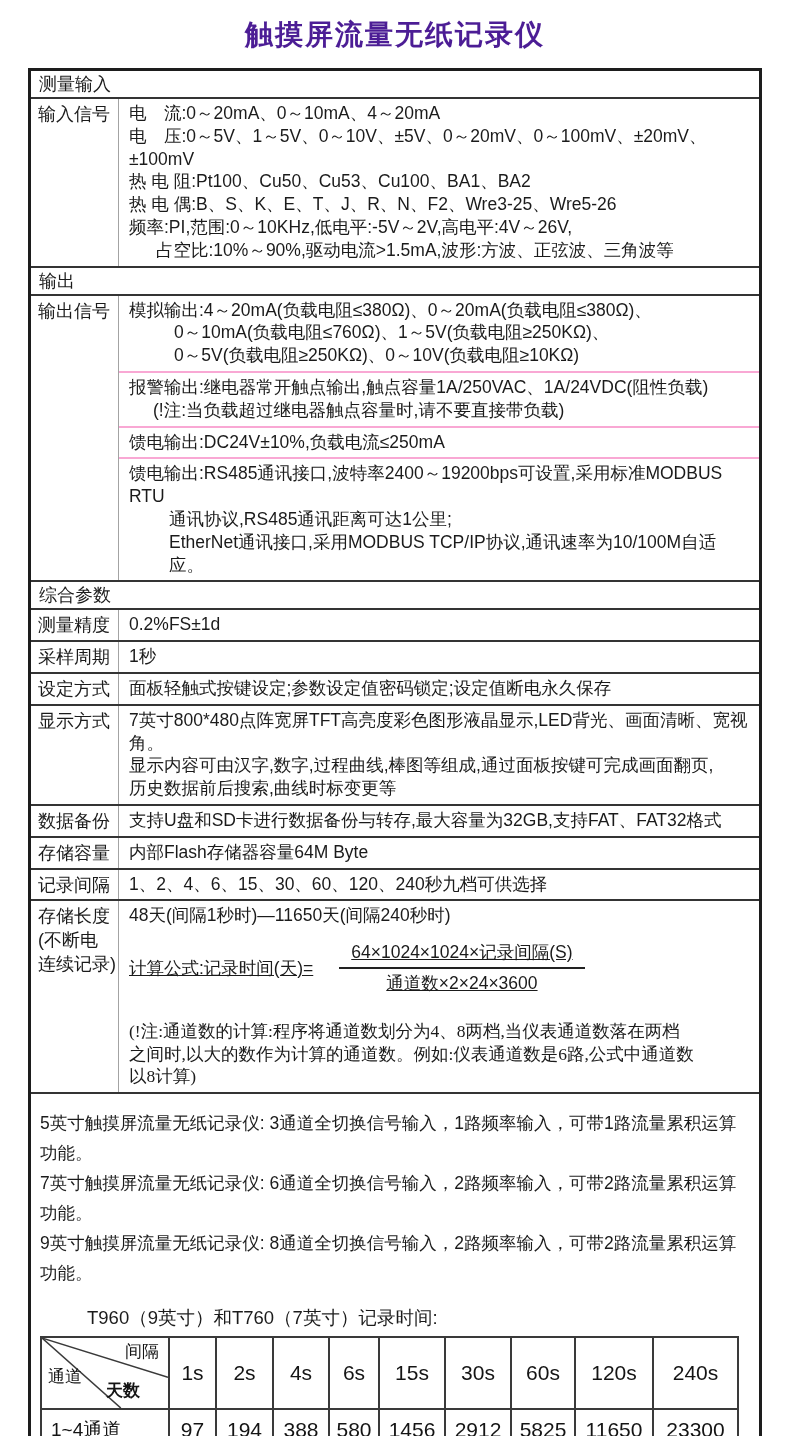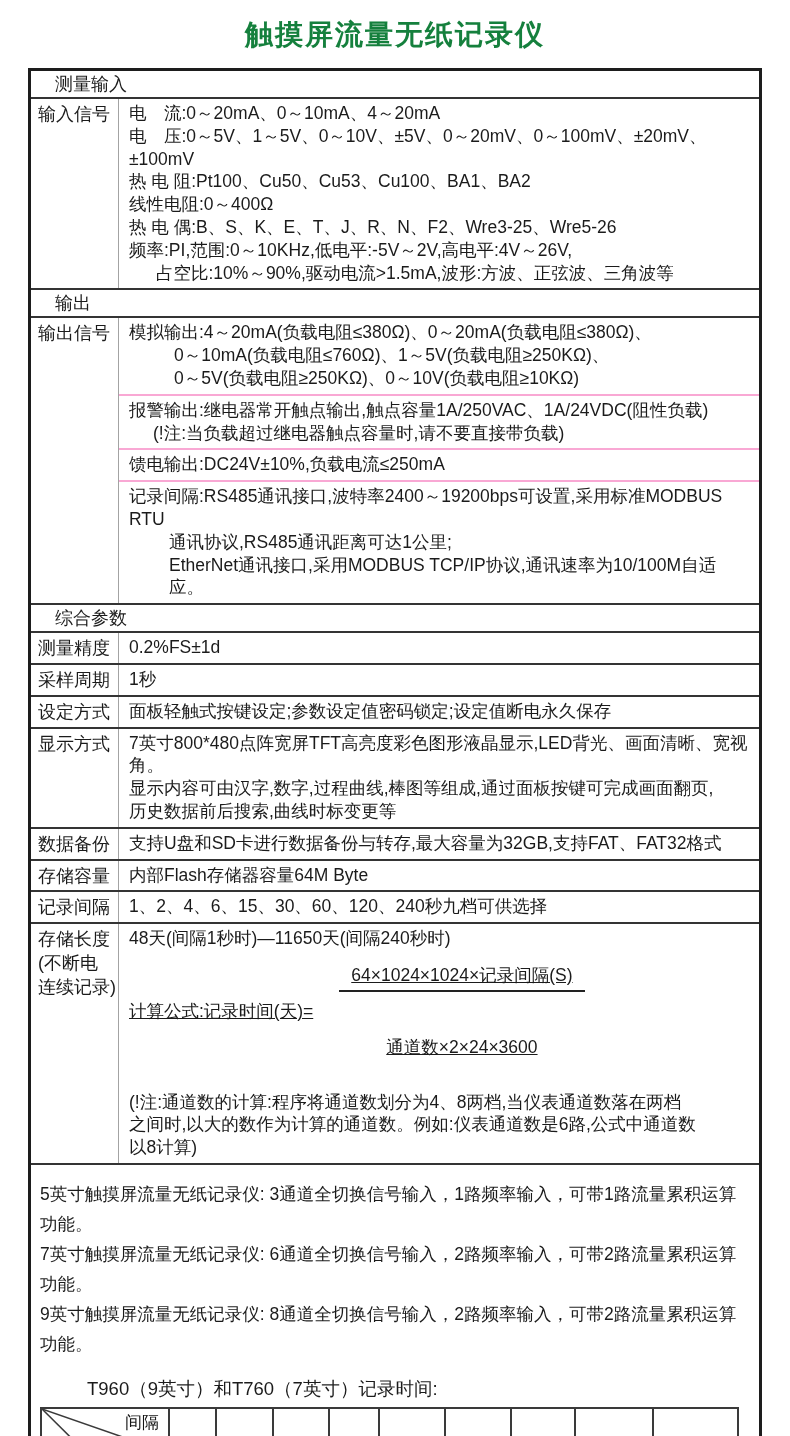--- a/index.html
+++ b/index.html
@@ -3,52 +3,52 @@
 <meta charset="utf-8">
 <style>
   html,body { margin:0; padding:0; background:#ffffff; }
   .page {
     position:relative; width:790px; height:1436px; background:#ffffff;
     font-family:"Liberation Sans","DejaVu Sans",sans-serif; color:#1b1b1b;
     overflow:hidden;
   }
   .title {
     margin:0; padding:16px 0 14px; text-align:center;
-    font-size:28px; font-weight:bold; letter-spacing:2px; color:#15803d;
+    font-size:28px; font-weight:bold; letter-spacing:2px; color:#4c1d95;
   }
   .spec { margin:0 28px; border:3px solid #1d1d1d; background:#fff; }
   .row { display:flex; border-top:2px solid #343434; }
   .row.first { border-top:none; }
-  .section-cell { flex:1; padding:2px 24px; font-size:18px; line-height:22px; }
+  .section-cell { flex:1; padding:2px 8px; font-size:18px; line-height:22px; }
   .label-cell {
     flex:0 0 88px; width:88px; border-right:1px solid #a3a3a3;
     padding:3px 2px 2px 7px; font-size:18px; line-height:24px; box-sizing:border-box;
   }
   .content-cell { flex:1; padding:3px 8px 4px 10px; font-size:17.5px; line-height:22.8px; }
   .subcell { padding:3px 8px 4px 10px; font-size:17.5px; line-height:22.8px; border-top:2px solid #f9a8d4; }
   .subcell.first { border-top:none; }
   .stack { flex:1; display:flex; flex-direction:column; padding:0; }
   .ind1 { padding-left:27px; }
   .ind2 { padding-left:45px; }
   .ind3 { padding-left:24px; }
   .ind4 { padding-left:40px; }
   .formula-line { display:flex; align-items:center; margin:14px 0 4px;text-decoration:underline; }
-  .frac { display:inline-flex; flex-direction:column; text-align:center; margin-left:26px;gap:41px; }
+  .frac { display:inline-flex; flex-direction:column; text-align:center; margin-left:26px; }
   .frac .num { border-bottom:2px solid #222; padding:0 12px 3px; }
   .frac .den { padding-top:3px; }
-  .note-block { margin-top:32px; }
+  .note-block { margin-top:25px;font-family:Liberation Serif, serif; }
   .models-cell { flex:1; display:block; padding:14px 0 16px; }
   .model-line { padding:0 9px; font-size:17.5px; line-height:30px; }
   .table-heading { margin:17px 0 4px 56px; font-size:18.5px; }
   table.rec { border-collapse:collapse; table-layout:fixed; margin:6px 0 0 9px; }
   table.rec th, table.rec td {
     border:2px solid #3a3a3a; text-align:center; font-weight:normal;
     font-size:21px; padding:0; color:#141414;
   }
-  table.rec tr.hdr { height:80px; }
+  table.rec tr.hdr { height:72px; }
   table.rec tr.data { height:41px; }
   td.rowlabel { text-align:left !important; padding-left:9px !important; font-size:19px !important; }
   th.corner { position:relative; padding:0; }
   .corner svg { position:absolute; left:0; top:0; width:100%; height:100%; }
   .corner .lbl { position:absolute; font-size:17px; line-height:17px; }
   .corner .lbl-interval { top:5px; right:9px; }
   .corner .lbl-days { top:44px; left:64px;font-weight:bold; }
   .corner .lbl-channel { bottom:23px; left:6px; }
 </style>
 </head>
@@ -62,21 +62,20 @@
     <div class="row first">
       <div class="section-cell">测量输入</div>
     </div>
 
     <div class="row">
       <div class="label-cell">输入信号</div>
       <div class="content-cell">
         <div>电　流:0～20mA、0～10mA、4～20mA</div>
         <div>电　压:0～5V、1～5V、0～10V、±5V、0～20mV、0～100mV、±20mV、±100mV</div>
         <div>热 电 阻:Pt100、Cu50、Cu53、Cu100、BA1、BA2</div>
-        <div>线性电阻:0～400Ω</div>
         <div>热 电 偶:B、S、K、E、T、J、R、N、F2、Wre3-25、Wre5-26</div>
         <div>频率:PI,范围:0～10KHz,低电平:-5V～2V,高电平:4V～26V,</div>
         <div class="ind1">占空比:10%～90%,驱动电流&gt;1.5mA,波形:方波、正弦波、三角波等</div>
       </div>
     </div>
 
     <div class="row">
       <div class="section-cell">输出</div>
     </div>
 
@@ -89,21 +88,21 @@
           <div class="ind2">0～5V(负载电阻≥250KΩ)、0～10V(负载电阻≥10KΩ)</div>
         </div>
         <div class="subcell">
           <div>报警输出:继电器常开触点输出,触点容量1A/250VAC、1A/24VDC(阻性负载)</div>
           <div class="ind3">(!注:当负载超过继电器触点容量时,请不要直接带负载)</div>
         </div>
         <div class="subcell">
           <div>馈电输出:DC24V±10%,负载电流≤250mA</div>
         </div>
         <div class="subcell">
-          <div>记录间隔:RS485通讯接口,波特率2400～19200bps可设置,采用标准MODBUS RTU</div>
+          <div>馈电输出:RS485通讯接口,波特率2400～19200bps可设置,采用标准MODBUS RTU</div>
           <div class="ind4">通讯协议,RS485通讯距离可达1公里;</div>
           <div class="ind4">EtherNet通讯接口,采用MODBUS TCP/IP协议,通讯速率为10/100M自适应。</div>
         </div>
       </div>
     </div>
 
     <div class="row">
       <div class="section-cell">综合参数</div>
     </div>
 

